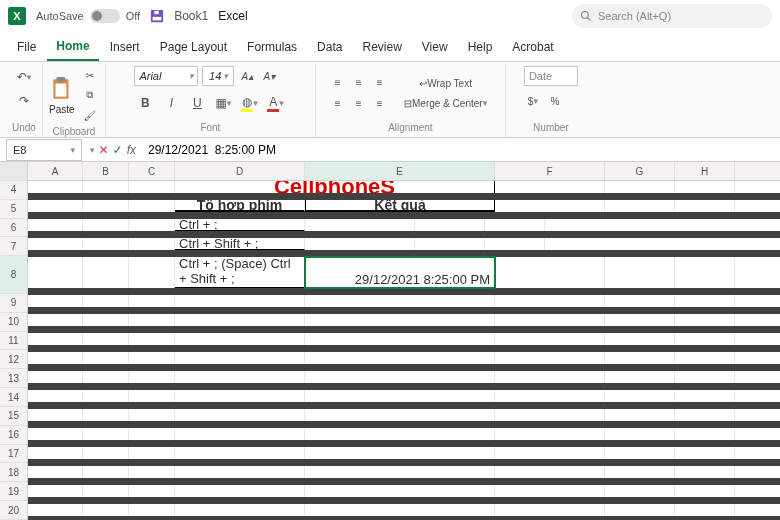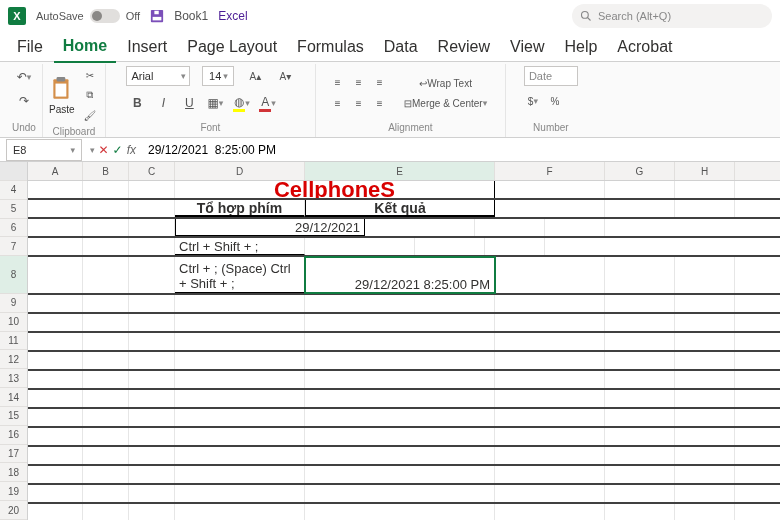--- a/index.html
+++ b/index.html
@@ -6,40 +6,40 @@
   body { font-family: "Segoe UI", Arial, sans-serif; font-size: 12px; background: #fff; width: 780px; height: 520px; overflow: hidden; color: #323130; }
 
   
   .titlebar { display: flex; align-items: center; height: 32px; padding: 0 8px; background: #fff; gap: 10px; }
   .xl-icon { width: 18px; height: 18px; background: #107c41; color: #fff; display: flex; align-items: center; justify-content: center; font-weight: bold; font-size: 11px; border-radius: 2px; }
   .autosave { display: flex; align-items: center; gap: 6px; font-size: 11px; color: #555; }
   .toggle { width: 30px; height: 14px; border-radius: 7px; background: #e1dfdd; position: relative; display: inline-block; }
   .toggle::after { content: ""; position: absolute; width: 10px; height: 10px; border-radius: 50%; background: #8a8886; top: 2px; left: 2px; }
   .save-icon { width: 14px; height: 14px; }
   .doc-name { font-size: 12px; color: #555; }
-  .app-name { font-size: 12px; color: #4c1d95; }
+  .app-name { font-size: 12px; color: #0f172a; }
   .searchbar { margin-left: auto; width: 200px; height: 24px; background: #f3f2f1; border-radius: 12px; display: flex; align-items: center; padding: 0 8px; gap: 6px; color: #888; font-size: 11px; }
 
   
   .tabs { display: flex; align-items: center; height: 30px; padding: 0 8px; gap: 2px; border-bottom: 1px solid #d0d0d0; }
-  .tab { padding: 6px 9px; font-size: 16px; color: #323130; cursor: pointer; }
+  .tab { padding: 6px 9px; font-size: 12px; color: #323130; cursor: pointer; }
   .tab.active { color: #107c41; border-bottom: 2px solid #107c41; font-weight: 600; }
 
   
   .ribbon { display: flex; align-items: stretch; height: 76px; background: #fafafa; border-bottom: 1px solid #d0d0d0; padding: 2px 6px 0 6px; }
   .group { display: flex; flex-direction: column; align-items: center; justify-content: space-between; padding: 2px 6px 0 6px; border-right: 1px solid #e5e5e5; }
   .group:last-child { border-right: none; gap: 8px; }
   .group-main { display: flex; align-items: center; gap: 6px; flex: 1; }
   .group-label { font-size: 10px; color: #888; padding: 2px 0 4px 0; }
   .iconbtn { width: 22px; height: 22px; display: flex; align-items: center; justify-content: center; border: 1px solid transparent; border-radius: 2px; color: #555; cursor: pointer; }
   .iconbtn.small { width: 18px; height: 18px; font-size: 10px; }
   .stackcol { display: flex; flex-direction: column; gap: 2px; }
   .paste-big { display: flex; flex-direction: column; align-items: center; gap: 2px; cursor: pointer; }
   .paste-big svg { width: 26px; height: 26px; }
-  .font-row1 { display: flex; align-items: center; gap: 12px; }
+  .font-row1 { display: flex; align-items: center; gap: 4px; font-style: italic; }
   .font-name { width: 64px; height: 20px; border: 1px solid #c8c6c4; background: #fff; padding: 0 4px; font-size: 11px; display: flex; align-items: center; justify-content: space-between; }
   .font-size { width: 32px; height: 20px; border: 1px solid #c8c6c4; background: #fff; font-size: 11px; display: flex; align-items: center; justify-content: center; gap: 2px; }
   .font-row2 { display: flex; align-items: center; gap: 4px; }
   .b { font-weight: bold; } .i { font-style: italic; } .u { text-decoration: underline; }
   .color-underline { display: inline-flex; flex-direction: column; align-items: center; }
   .color-underline .bar { width: 12px; height: 3px; }
   .disabled { color: #b0b0b0; }
   .align-grid { display: grid; grid-template-columns: repeat(3, 18px); gap: 3px; }
   .num-box { width: 54px; height: 20px; border: 1px solid #c8c6c4; background: #fff; font-size: 11px; display:flex; align-items:center; padding:0 4px; color:#888; }
 
@@ -53,21 +53,21 @@
 
   
   .sheet { position: relative; display: flex; height: calc(520px - 32px - 30px - 76px - 24px); }
   .rowhdrs { display: flex; flex-direction: column; width: 28px; background: #f3f2f1; border-right: 1px solid #d0d0d0; }
   .rowhdr { height: 19px; font-size: 10px; color: #555; display: flex; align-items: center; justify-content: center; border-bottom: 1px solid #e1dfdd; }
   .rowhdr.tall { height: 38px; }
   .gridwrap { flex: 1; overflow: hidden; position: relative; }
   .colhdrs { display: flex; height: 19px; background: #f3f2f1; border-bottom: 1px solid #d0d0d0; }
   .colhdr { font-size: 10px; color: #555; display:flex; align-items:center; justify-content:center; border-right:1px solid #e1dfdd; }
   .rows { position: relative; }
-  .row { display: flex; height: 19px; border-bottom: 2px solid #404040; }
+  .row { display: flex; height: 19px; border-bottom: 7px solid #404040; }
   .row.tall { height: 38px; }
   .cell { border-right: 1px solid #e6e6e6; font-size: 12px; padding: 0 4px; display:flex; align-items:center; overflow: hidden; white-space: nowrap; }
   .wA{width:55px}.wB{width:46px}.wC{width:46px}.wD{width:130px}.wE{width:190px}.wF{width:110px}.wG{width:70px}.wH{width:60px}
 
   
   .title-cell { font-family: Arial; font-size: 22px; font-weight: bold; color: #d80000; justify-content: center; }
   .hdr-cell { font-family: Arial; font-weight: bold; font-size: 14px; justify-content: center; border-bottom: 2px solid #000 !important; }
   .data-l { font-family: Arial; font-size: 13px; justify-content: flex-start; }
   .data-r { font-family: Arial; font-size: 13px; justify-content: flex-end; }
   .bl { border-left: 1px solid #000 !important; }
@@ -284,21 +284,21 @@
         <div class="cell wE hdr-cell bl br2">Kết quả</div>
         <div class="cell wF"></div>
           <div class="cell wG"></div>
           <div class="cell wH"></div>
       </div>
 
       <div class="row">
         <div class="cell wA"></div>
           <div class="cell wB"></div>
           <div class="cell wC"></div>
-        <div class="cell wE data-r bl br2 bb">29/12/2021</div>
+        <div class="cell wD data-l bb">Ctrl + ;</div>
         <div class="cell wF"></div>
           <div class="cell wG"></div>
           <div class="cell wH"></div>
       </div>
 
       <div class="row">
         <div class="cell wA"></div>
           <div class="cell wB"></div>
           <div class="cell wC"></div>
         <div class="cell wD data-l bb">Ctrl + Shift + ;</div>

